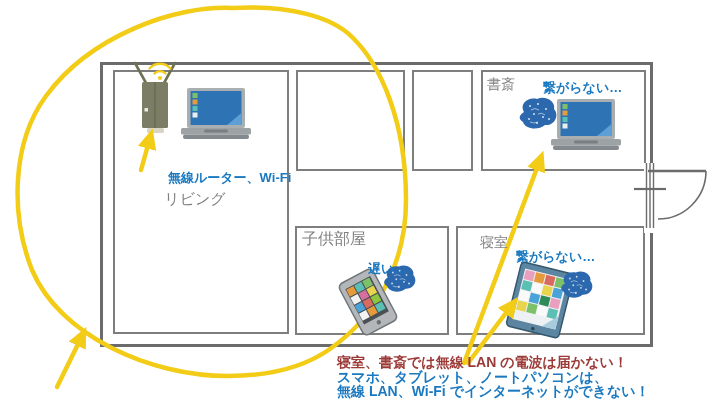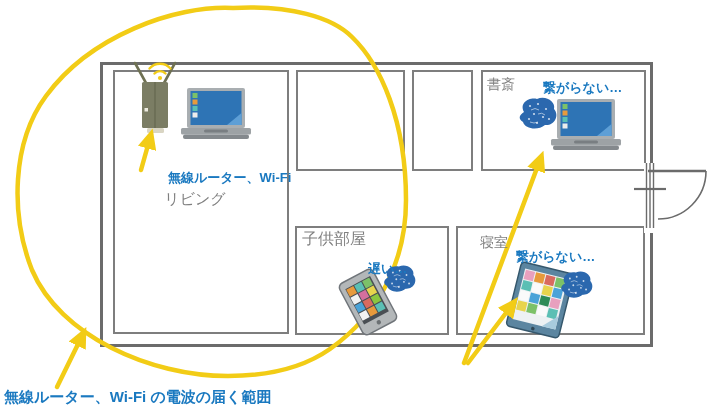--- a/index.html
+++ b/index.html
@@ -161,16 +161,20 @@
 
   <div class="lbl lbl-gray" style="left:487px;top:76px;font-size:14px;">書斎</div>
   <div class="lbl lbl-blue" style="left:543px;top:81px;font-size:13px;">繋がらない…</div>
 
   <div class="lbl lbl-gray" style="left:302px;top:230px;font-size:16px;">子供部屋</div>
   <div class="lbl lbl-blue" style="left:336px;top:262px;font-size:13px;margin-left:32px;">遅い…</div>
 
   <div class="lbl lbl-gray" style="left:480px;top:234px;font-size:14px;">寝室</div>
   <div class="lbl lbl-blue" style="left:516px;top:250px;font-size:13px;">繋がらない…</div>
 
-  <div class="lbl lbl-blue" style="left:4px;top:388px;font-size:15px;">無線ルーター、Wi-Fi の電波の届く範囲</div>
 
+  <div class="lbl" style="left:337px;top:355px;">
+    <div class="warn-line lbl-red">寝室、書斎では無線 LAN の電波は届かない！</div>
+    <div class="warn-line lbl-blue">スマホ、タブレット、ノートパソコンは、</div>
+    <div class="warn-line lbl-blue">無線 LAN、Wi-Fi でインターネットができない！</div>
+  </div>
 
 </div>
 
 </body></html>

